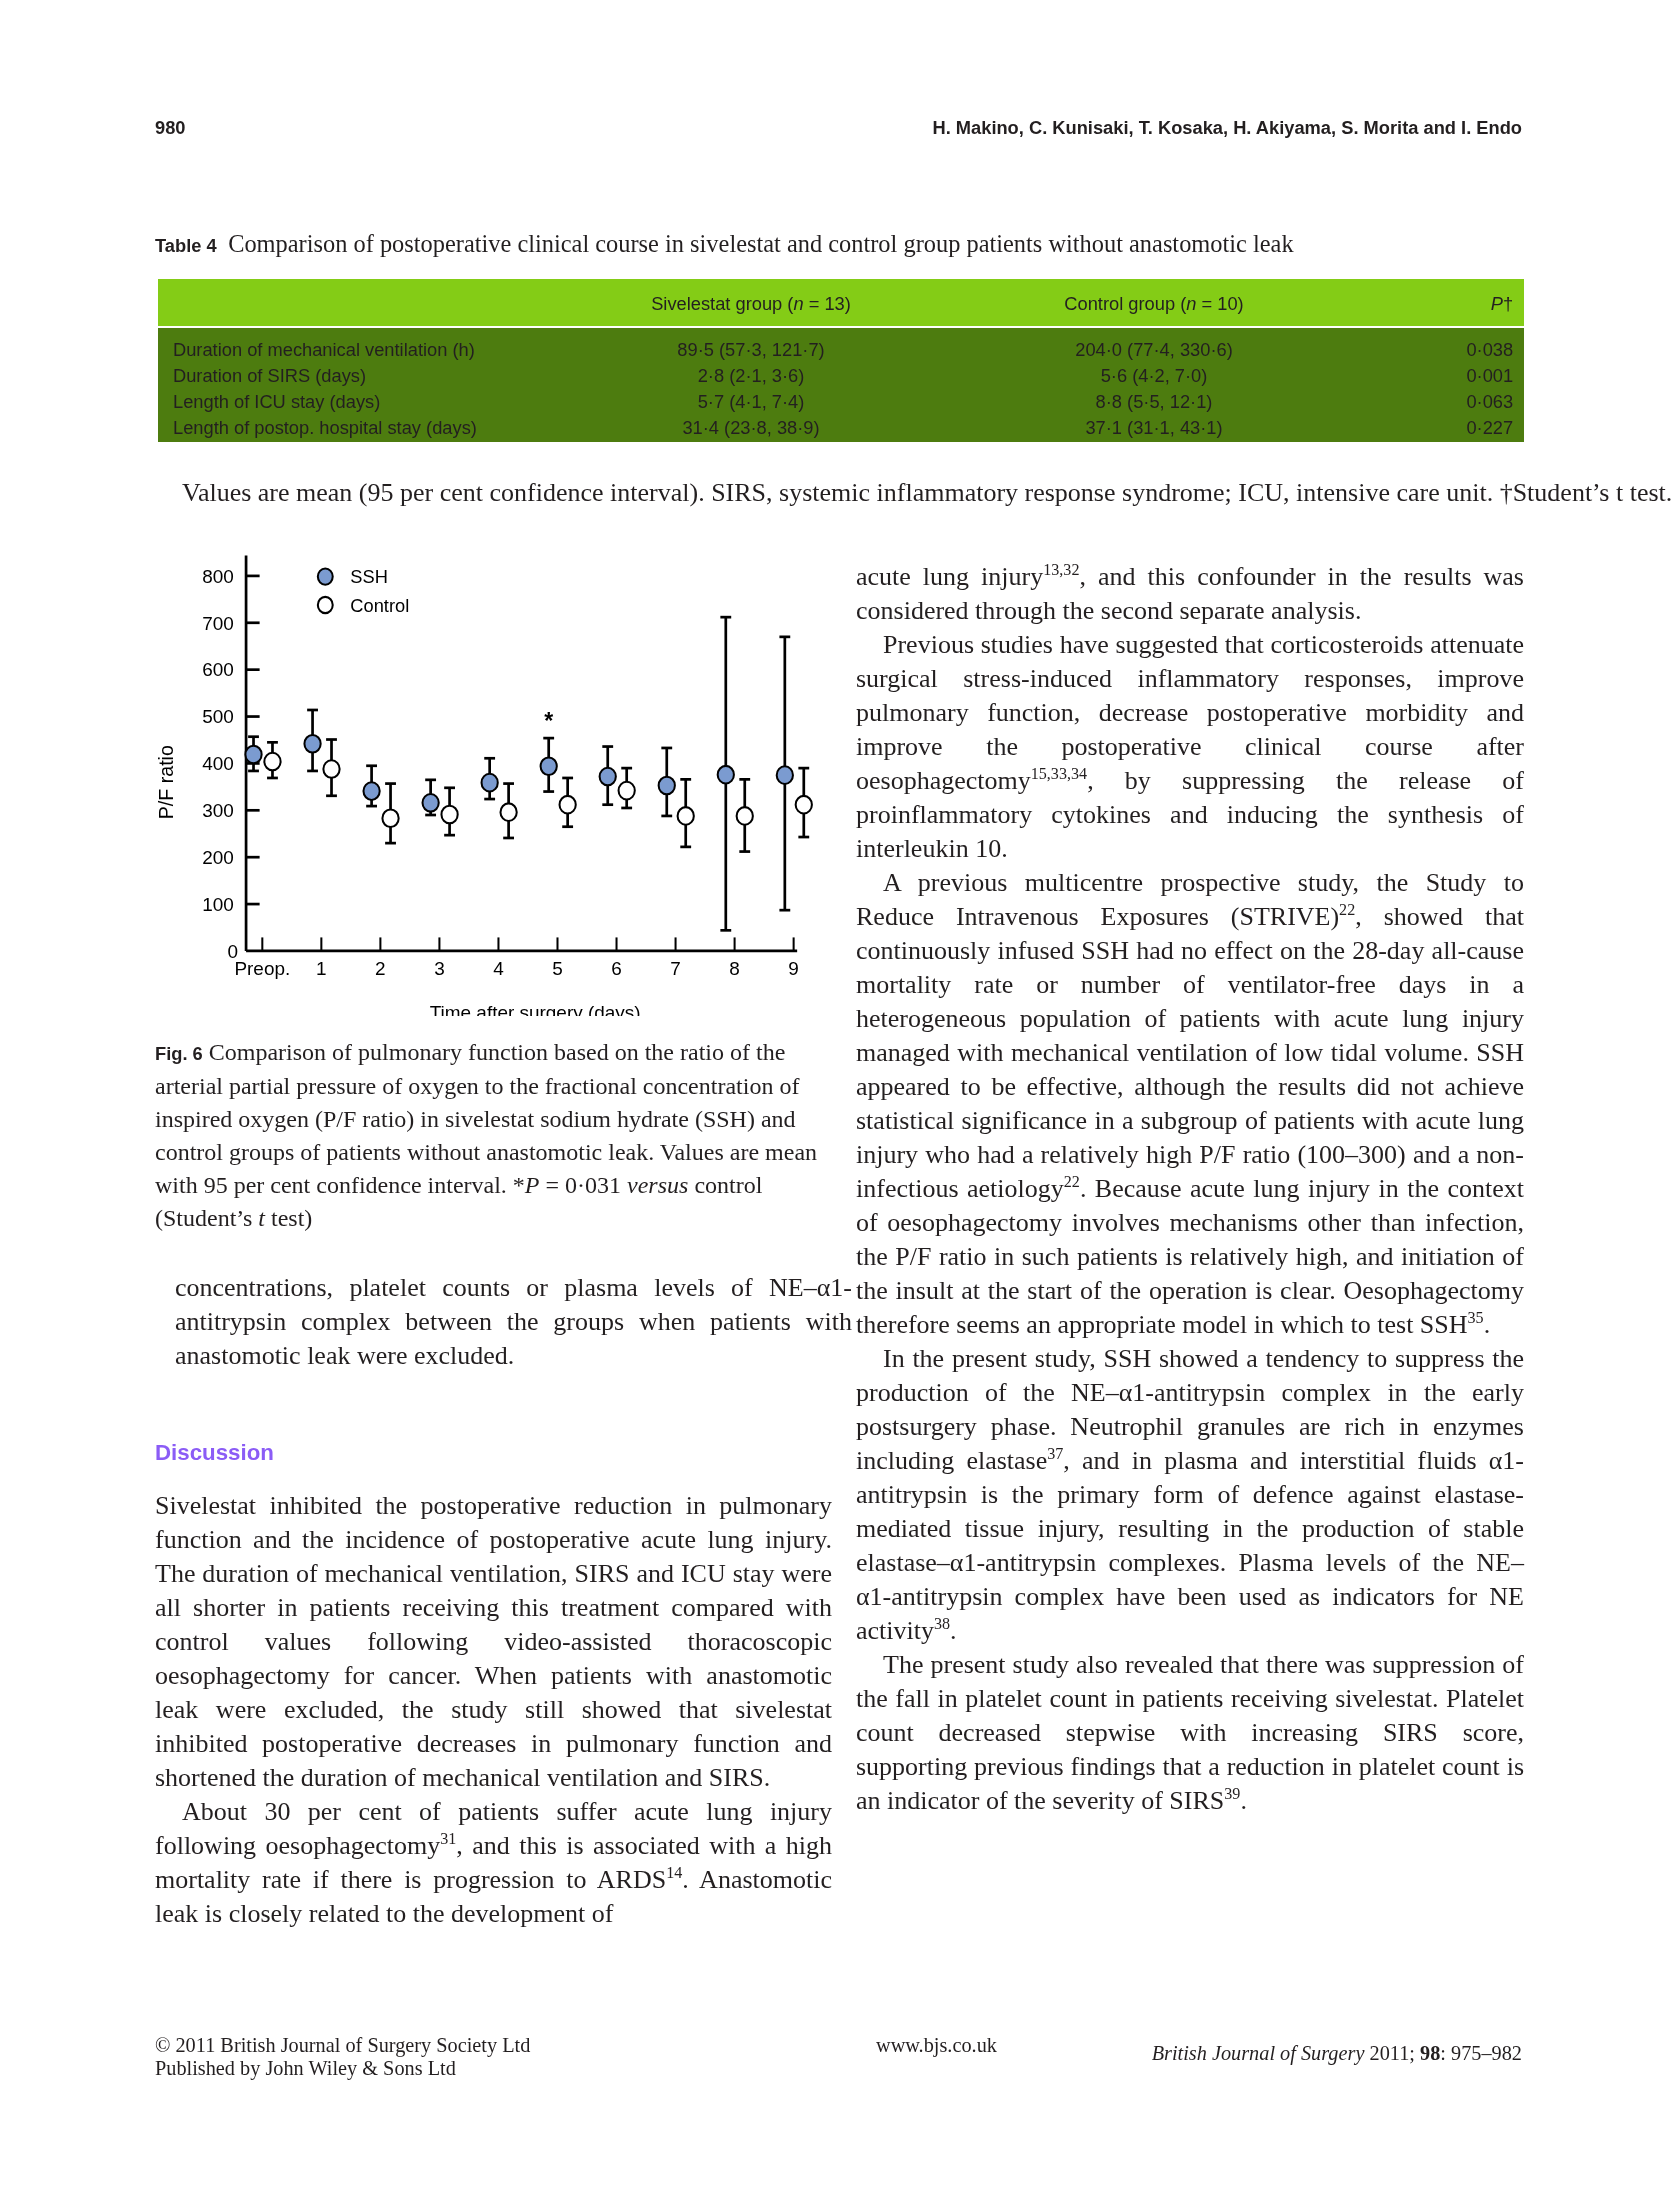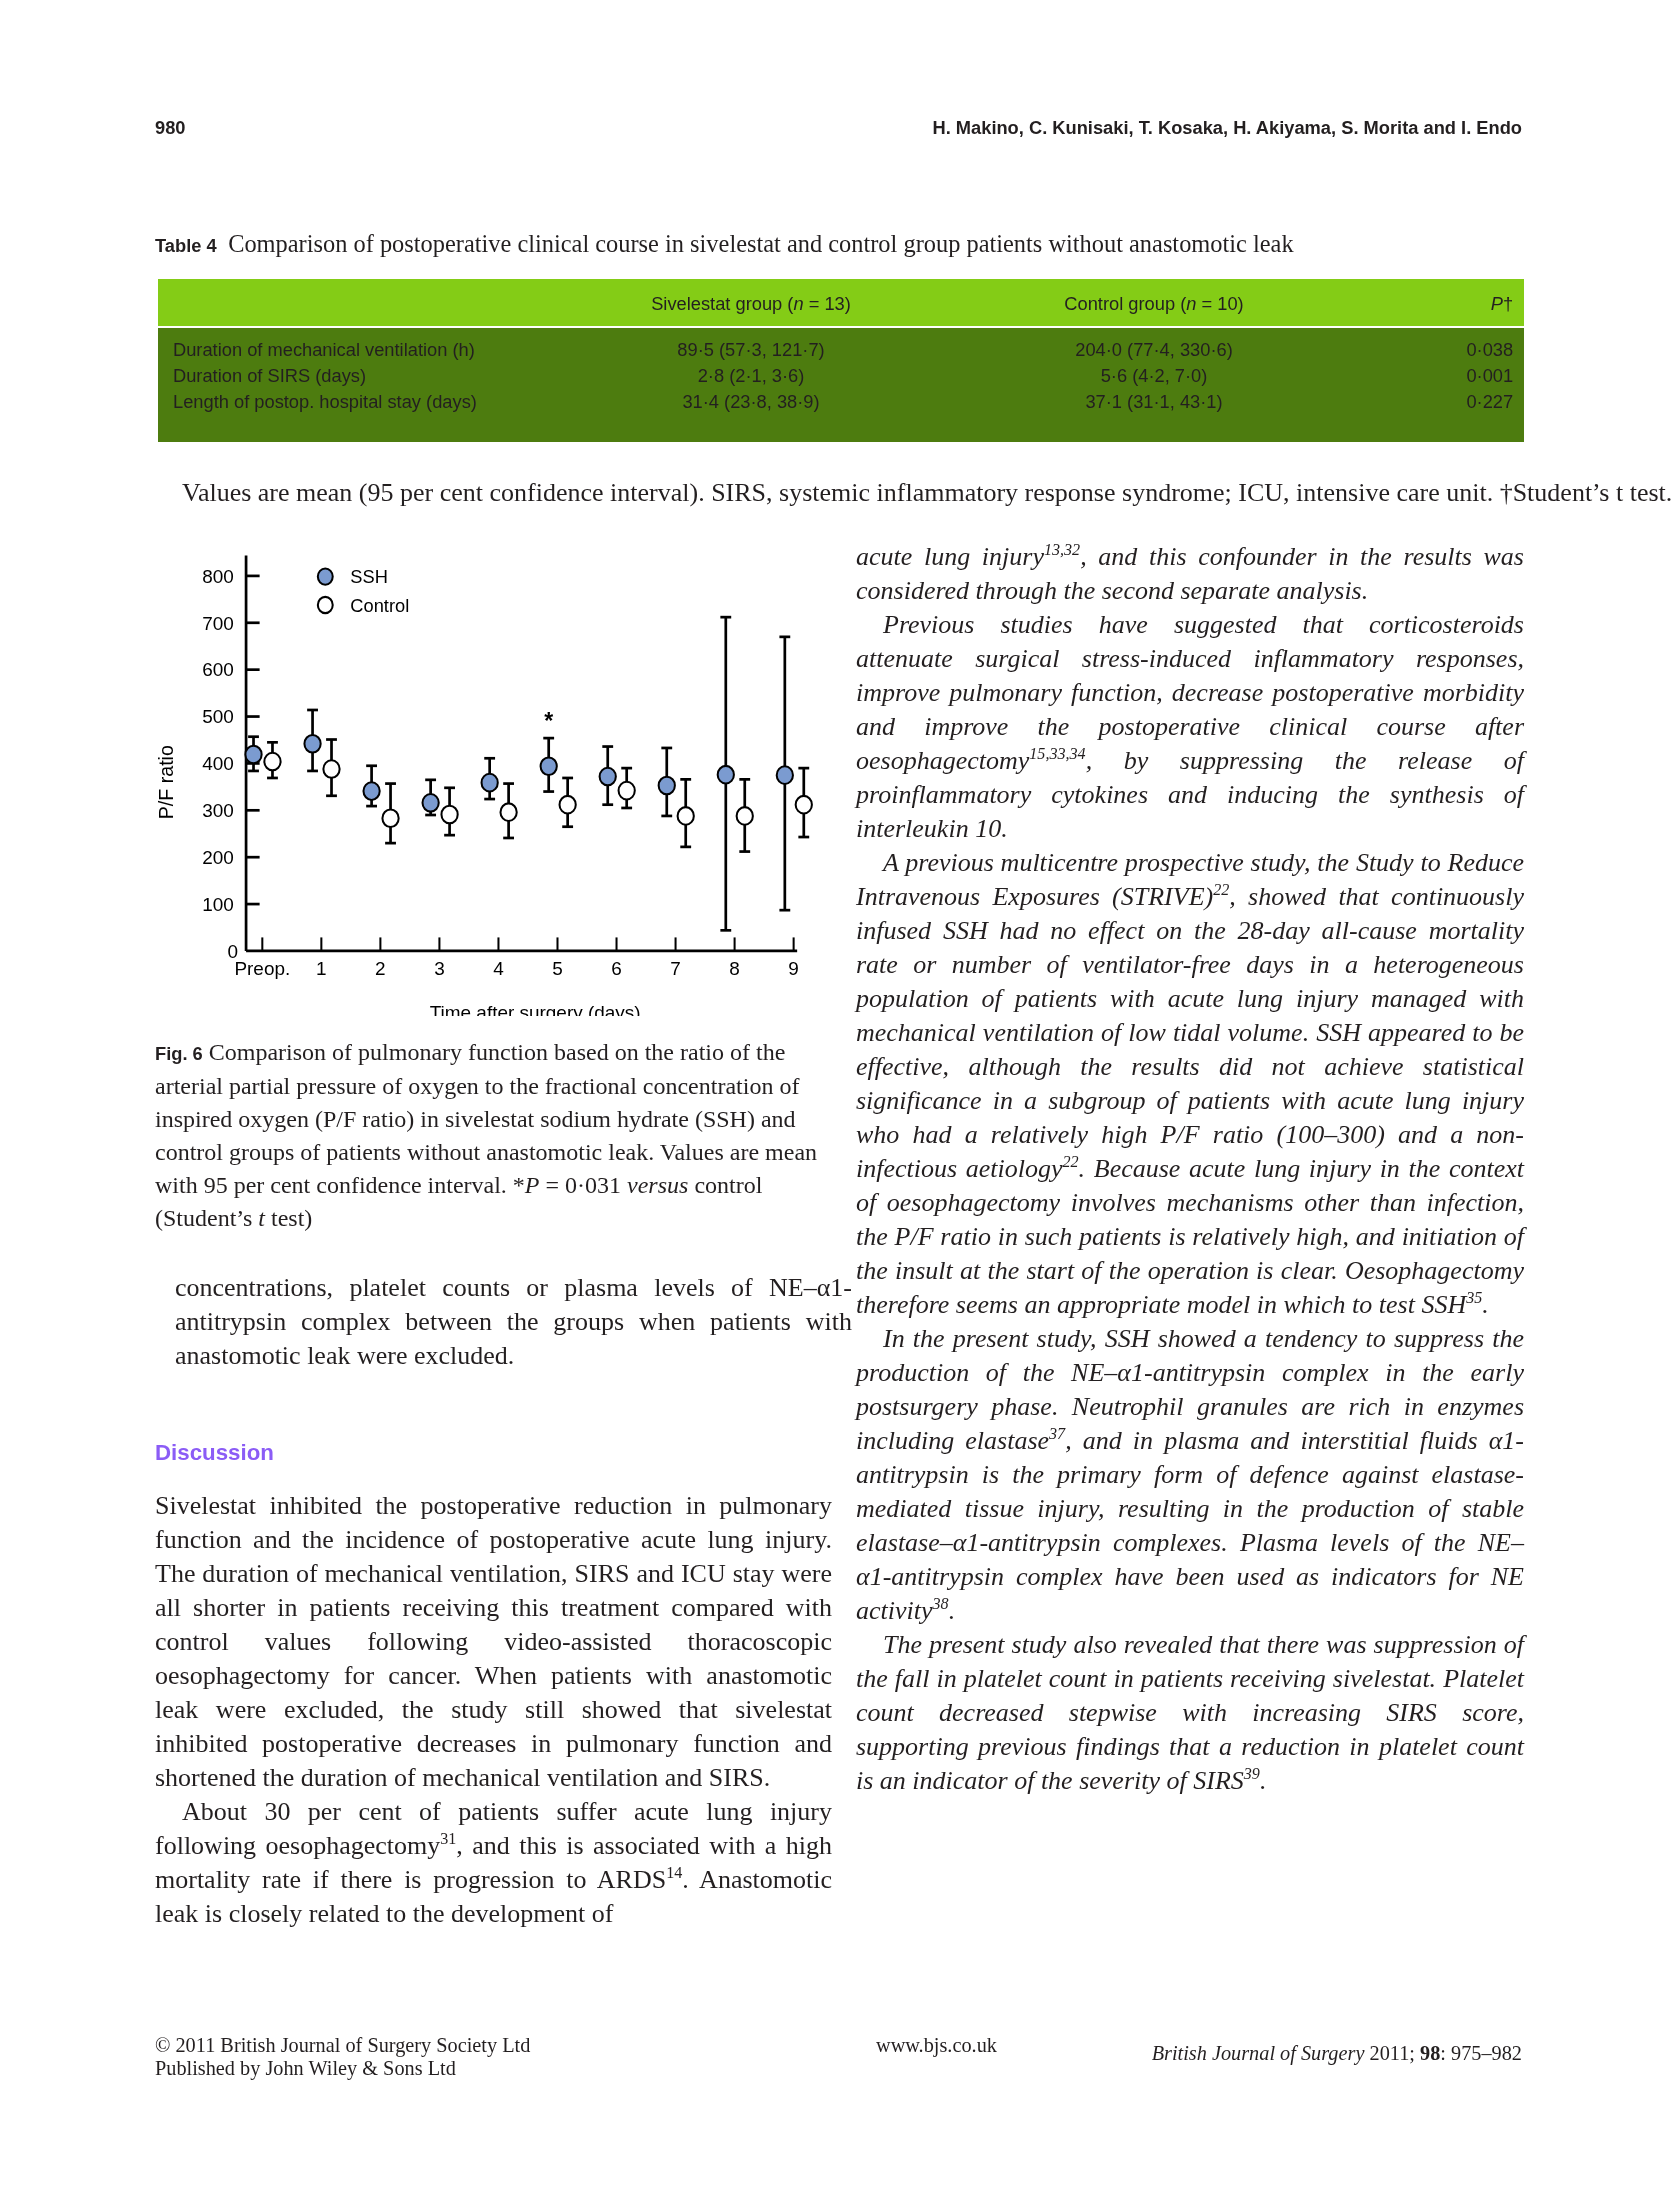--- a/index.html
+++ b/index.html
@@ -24,21 +24,21 @@
   #fig { position: absolute; top: 542px; left: 154px; width: 677px; height: 474px; }
   #fig svg { width: 677px; height: 474px; }
   #fig-caption { position: absolute; top: 1036px; left: 155px; width: 677px; font-size: 24px; line-height: 33px; }
   #fig-caption .lbl { font-family: "Liberation Sans", sans-serif; font-weight: bold; font-size: 18.3px; }
   .col { position: absolute; width: 677px; font-size: 26px; line-height: 34px; text-align: justify; }
   .col p { margin: 0; }
   .col p.ind { text-indent: 27px; }
   #left-col-a { top: 1271px; left: 155px; margin-left: 20px; }
   #discussion-heading { position: absolute; top: 1440px; left: 155px; font-family: "Liberation Sans", sans-serif; font-weight: bold; font-size: 22.3px; color: #8b5cf6; }
   #left-col-b { top: 1489px; left: 155px; }
-  #right-col { top: 540px; left: 856px; width: 668px; font-style: italic; }
+  #right-col { top: 560px; left: 856px; width: 668px; }
   sup { font-size: 0.62em; line-height: 0; vertical-align: super; }
   #footer { position: absolute; top: 2034px; left: 155px; width: 1367px; font-size: 20.3px; line-height: 23px; }
   #footer .left { position: absolute; left: 0; top: 0; }
   #footer .mid { position: absolute; left: 721px; top: 0; }
   #footer .right { position: absolute; right: 0; top: 0; margin-top: 8px; }
   .it { font-style: italic; }
   .b { font-weight: bold; }
 </style>
 </head>
 <body>
@@ -64,20 +64,26 @@
       <span class="c0">Duration of mechanical ventilation (h)</span>
       <span class="c1">89·5 (57·3, 121·7)</span>
       <span class="c2">204·0 (77·4, 330·6)</span>
       <span class="c3">0·038</span>
     </div>
     <div class="row">
       <span class="c0">Duration of SIRS (days)</span>
       <span class="c1">2·8 (2·1, 3·6)</span>
       <span class="c2">5·6 (4·2, 7·0)</span>
       <span class="c3">0·001</span>
+    </div>
+    <div class="row">
+      <span class="c0">Length of ICU stay (days)</span>
+      <span class="c1">5·7 (4·1, 7·4)</span>
+      <span class="c2">8·8 (5·5, 12·1)</span>
+      <span class="c3">0·063</span>
     </div>
     <div class="row">
       <span class="c0">Length of postop. hospital stay (days)</span>
       <span class="c1">31·4 (23·8, 38·9)</span>
       <span class="c2">37·1 (31·1, 43·1)</span>
       <span class="c3">0·227</span>
     </div>
   </div>
 </div>
 

